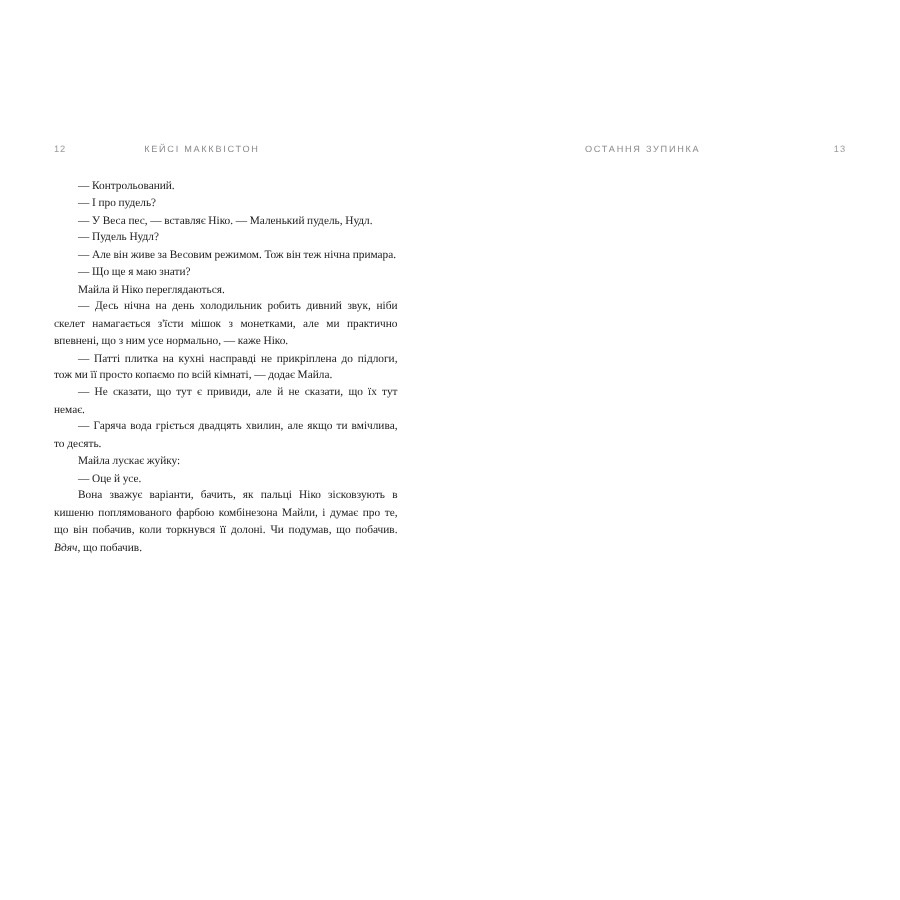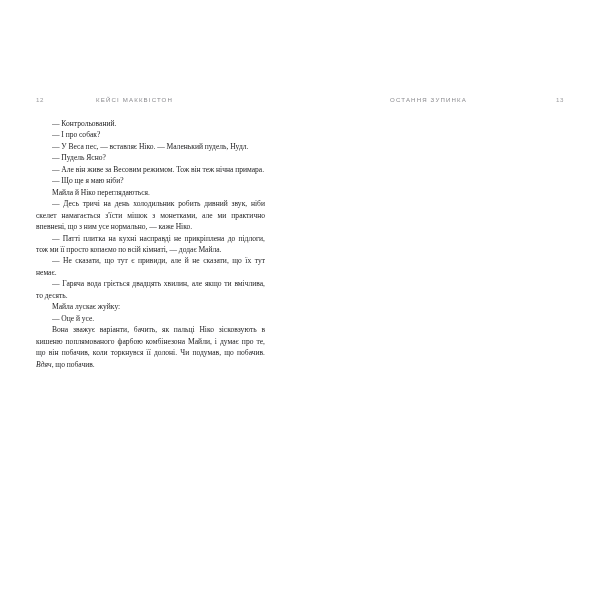--- a/index.html
+++ b/index.html
@@ -93,27 +93,27 @@
 
   <div class="page page-left">
 
     <div class="running-head rh-left">
       <span class="folio">12</span>
       <span class="rh-title">КЕЙСІ МАККВІСТОН</span>
     </div>
 
     <div class="textblock tb-left">
       <p>— Контрольований.</p>
-      <p>— І про собак?</p>
+      <p>— І про пудель?</p>
       <p>— У Веса пес, — вставляє Ніко. — Маленький пудель, Нудл.</p>
-      <p>— Пудель Ясно?</p>
+      <p>— Пудель Нудл?</p>
       <p>— Але він живе за Весовим режимом. Тож він теж нічна примара.</p>
-      <p>— Що ще я маю ніби?</p>
+      <p>— Що ще я маю знати?</p>
       <p>Майла й Ніко переглядаються.</p>
-      <p>— Десь тричі на день холодильник робить дивний звук, ніби скелет намагається з'їсти мішок з монетками, але ми практично впевнені, що з ним усе нормально, — каже Ніко.</p>
+      <p>— Десь нічна на день холодильник робить дивний звук, ніби скелет намагається з'їсти мішок з монетками, але ми практично впевнені, що з ним усе нормально, — каже Ніко.</p>
       <p>— Патті плитка на кухні насправді не прикріплена до підлоги, тож ми її просто копаємо по всій кімнаті, — додає Майла.</p>
       <p>— Не сказати, що тут є привиди, але й не сказати, що їх тут немає.</p>
       <p>— Гаряча вода гріється двадцять хвилин, але якщо ти вмічлива, то десять.</p>
       <p>Майла лускає жуйку:</p>
       <p>— Оце й усе.</p>
       <p id="p-left-last">Вона зважує варіанти, бачить, як пальці Ніко зісковзують в кишеню поплямованого фарбою комбінезона Майли, і думає про те, що він побачив, коли торкнувся її долоні. Чи подумав, що побачив. <em>Вдяч</em>, що побачив.</p>
     </div>
   </div>
 
   <div class="page page-right">

